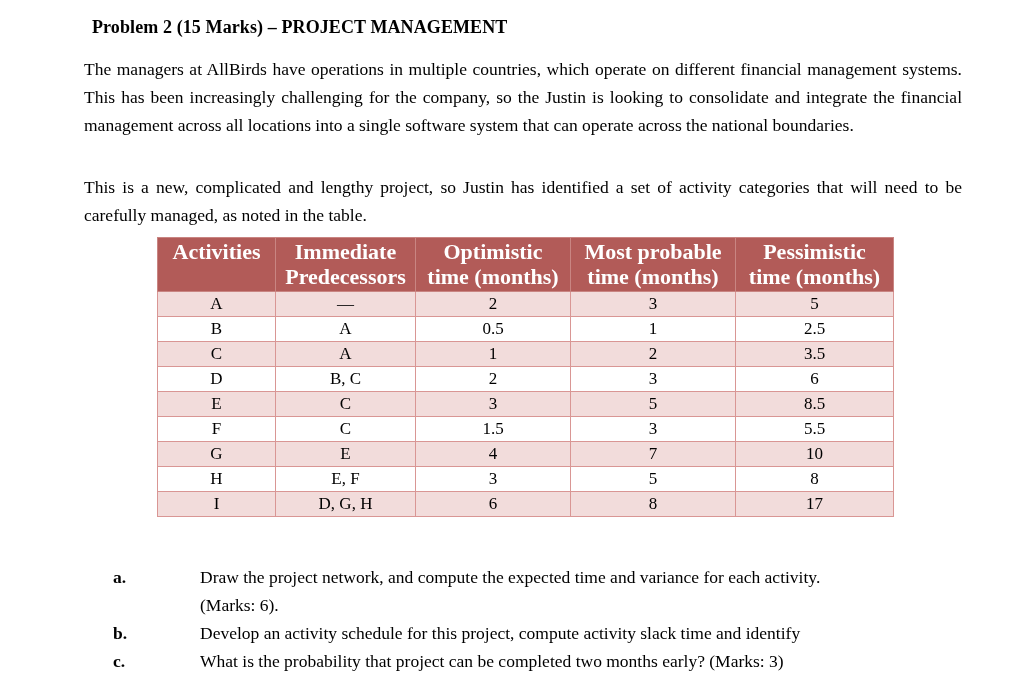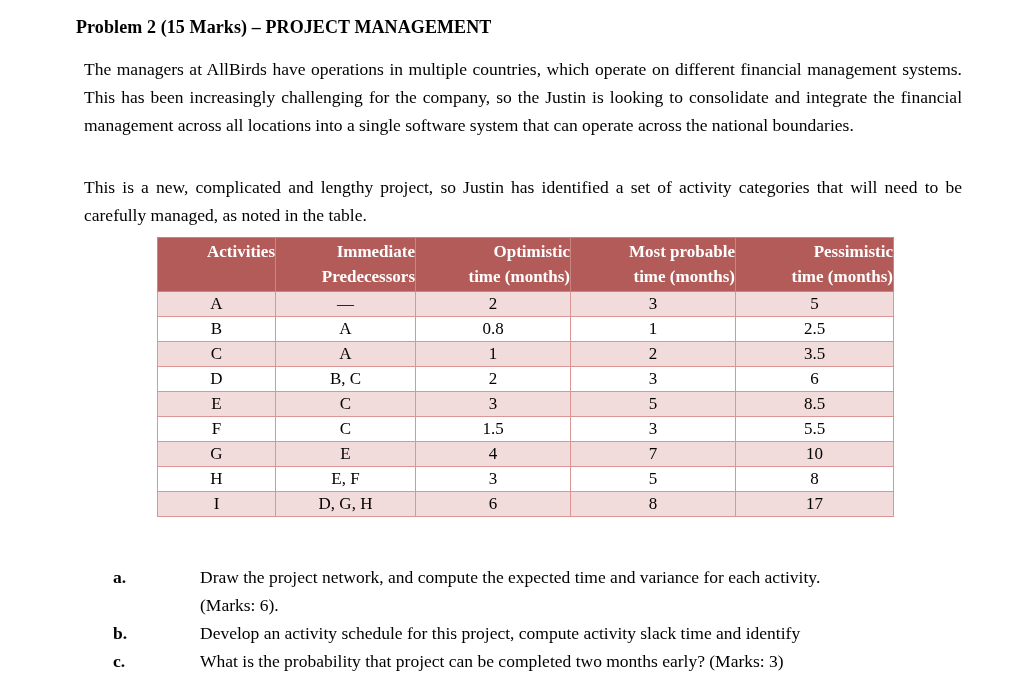--- a/index.html
+++ b/index.html
@@ -7,39 +7,39 @@
     --header-text: #ffffff;
     --row-alt-bg: #f2dcdb;
     --row-bg: #ffffff;
     --border: #d99694;
   }
   * { margin: 0; padding: 0; box-sizing: border-box; }
   html, body { width: 1024px; height: 699px; background: #ffffff; overflow: hidden; }
   body { font-family: "Liberation Serif", "DejaVu Serif", serif; color: #000; position: relative; }
 
   .title {
-    position: absolute; left: 76px; top: 17px;
+    position: absolute; left: 92px; top: 17px;
     font-size: 18px; font-weight: bold; letter-spacing: 0.1px;
   }
   .para {
     position: absolute; left: 84px; width: 878px;
     font-size: 17.5px; line-height: 28px; text-align: justify;
   }
   .p1 { top: 55px; }
   .p2 { top: 173px; }
 
   table.activities {
     position: absolute; left: 157px; top: 237px;
     width: 736px; border-collapse: collapse; table-layout: fixed;
     font-family: "Liberation Serif", "DejaVu Serif", serif;
   }
   table.activities th {
     background: var(--header-bg); color: var(--header-text);
-    font-weight: bold; font-size: 17px; line-height: 25px;
-    white-space: pre-line; text-align: right; vertical-align: top;
+    font-weight: bold; font-size: 22px; line-height: 25px;
+    white-space: pre-line; text-align: center; vertical-align: top;
     padding: 1px 0 2px 0; border: 1px solid #c98582;
   }
   table.activities td {
     text-align: center; font-size: 17px; line-height: 24px;
     height: 25px; padding: 0; border: 1px solid var(--border);
   }
   table.activities tbody tr:nth-child(odd)  { background: var(--row-alt-bg); }
   table.activities tbody tr:nth-child(even) { background: var(--row-bg); }
 
   .questions {
@@ -83,21 +83,21 @@
       <tr>
         <td>A</td>
         <td>—</td>
         <td>2</td>
         <td>3</td>
         <td>5</td>
       </tr>
       <tr>
         <td>B</td>
         <td>A</td>
-        <td>0.8</td>
+        <td>0.5</td>
         <td>1</td>
         <td>2.5</td>
       </tr>
       <tr>
         <td>C</td>
         <td>A</td>
         <td>1</td>
         <td>2</td>
         <td>3.5</td>
       </tr>

